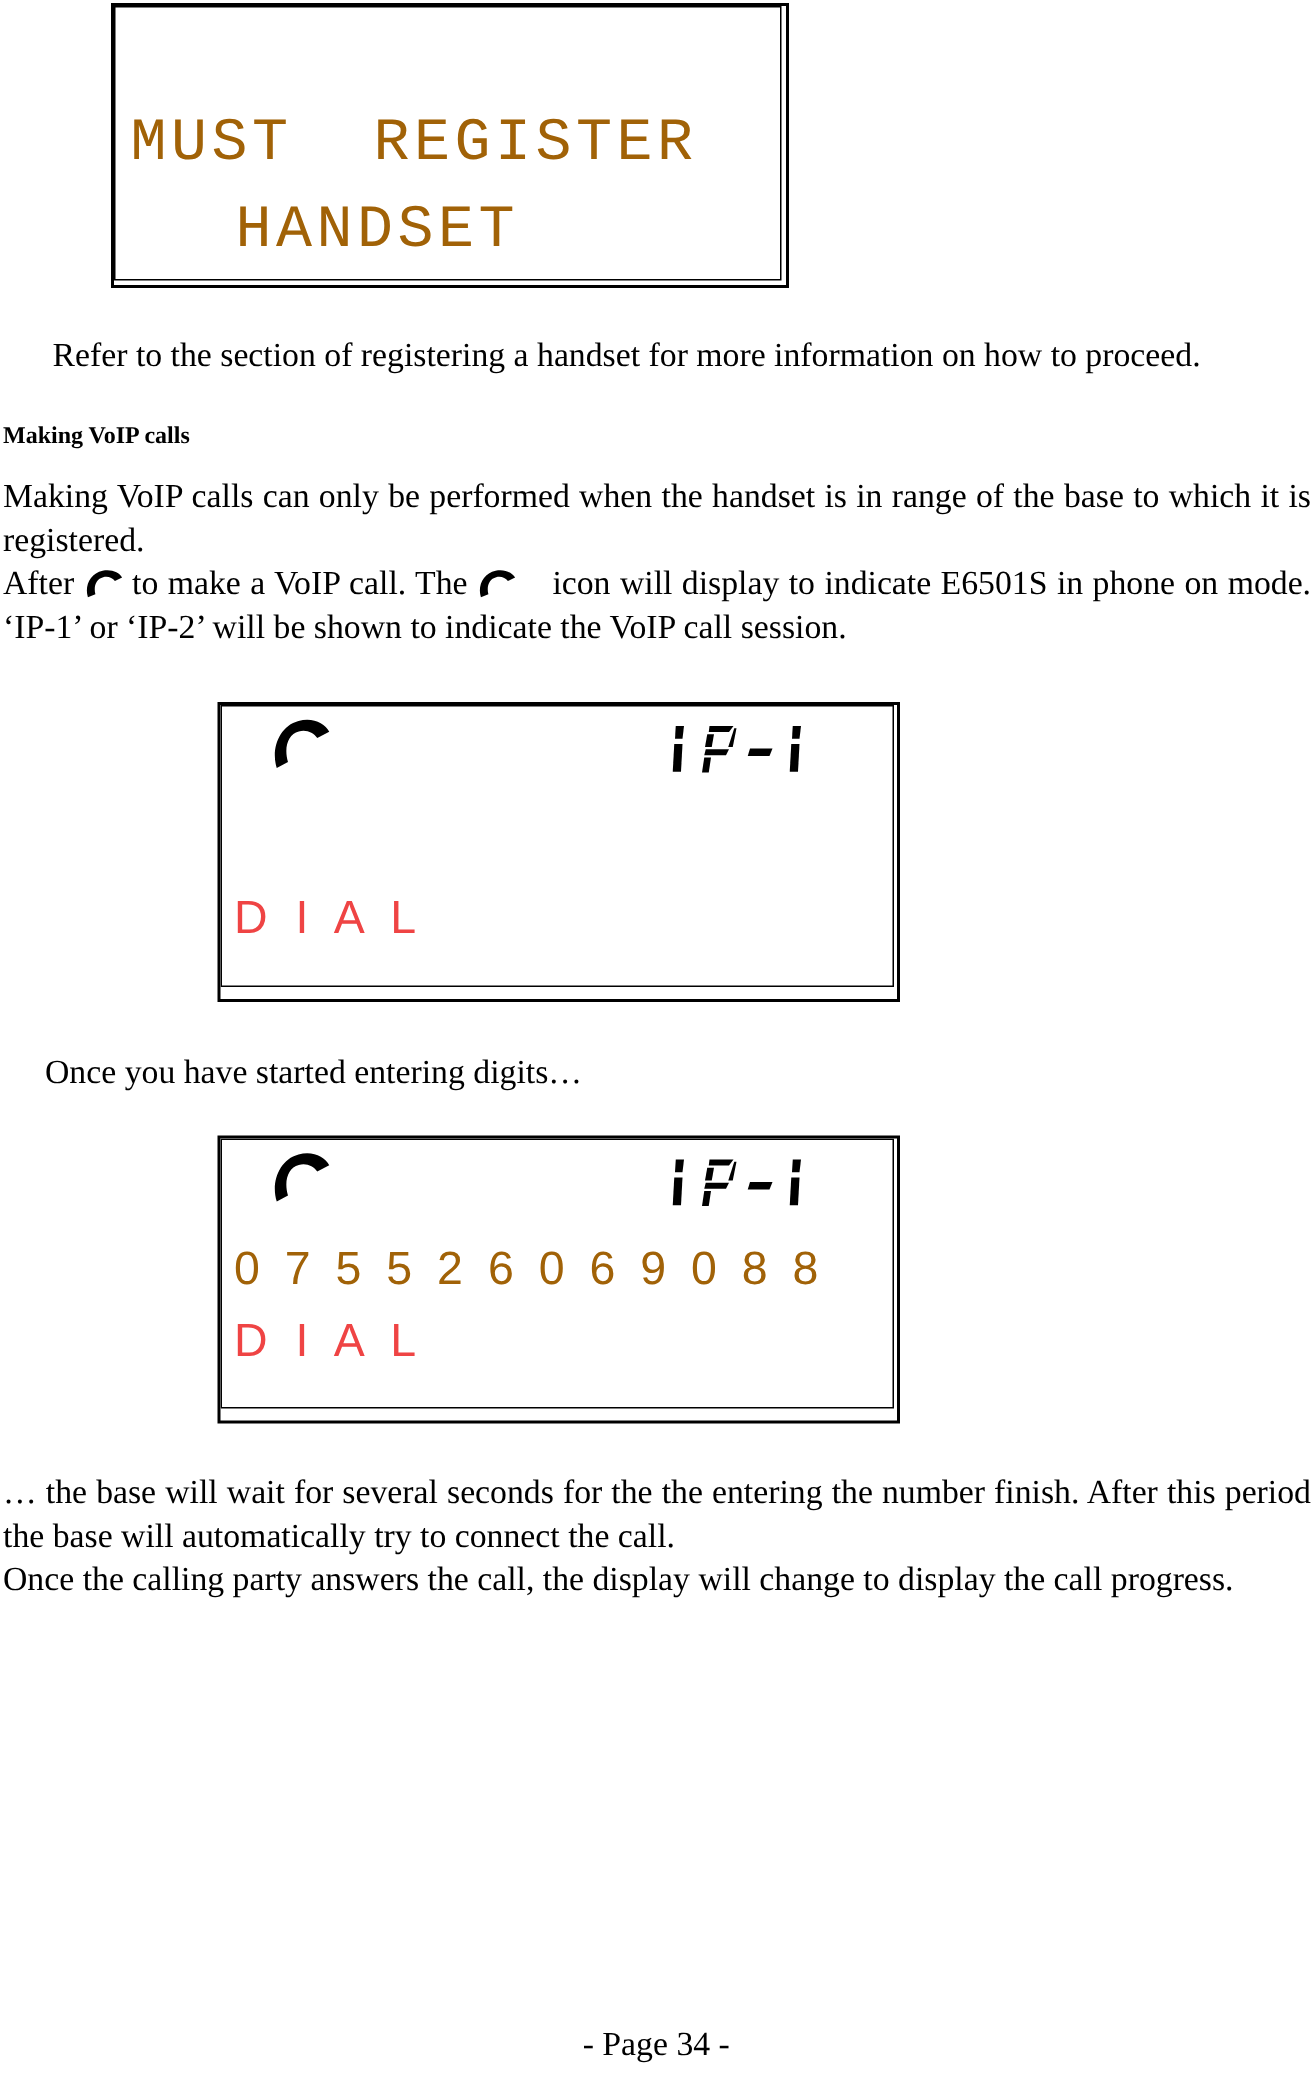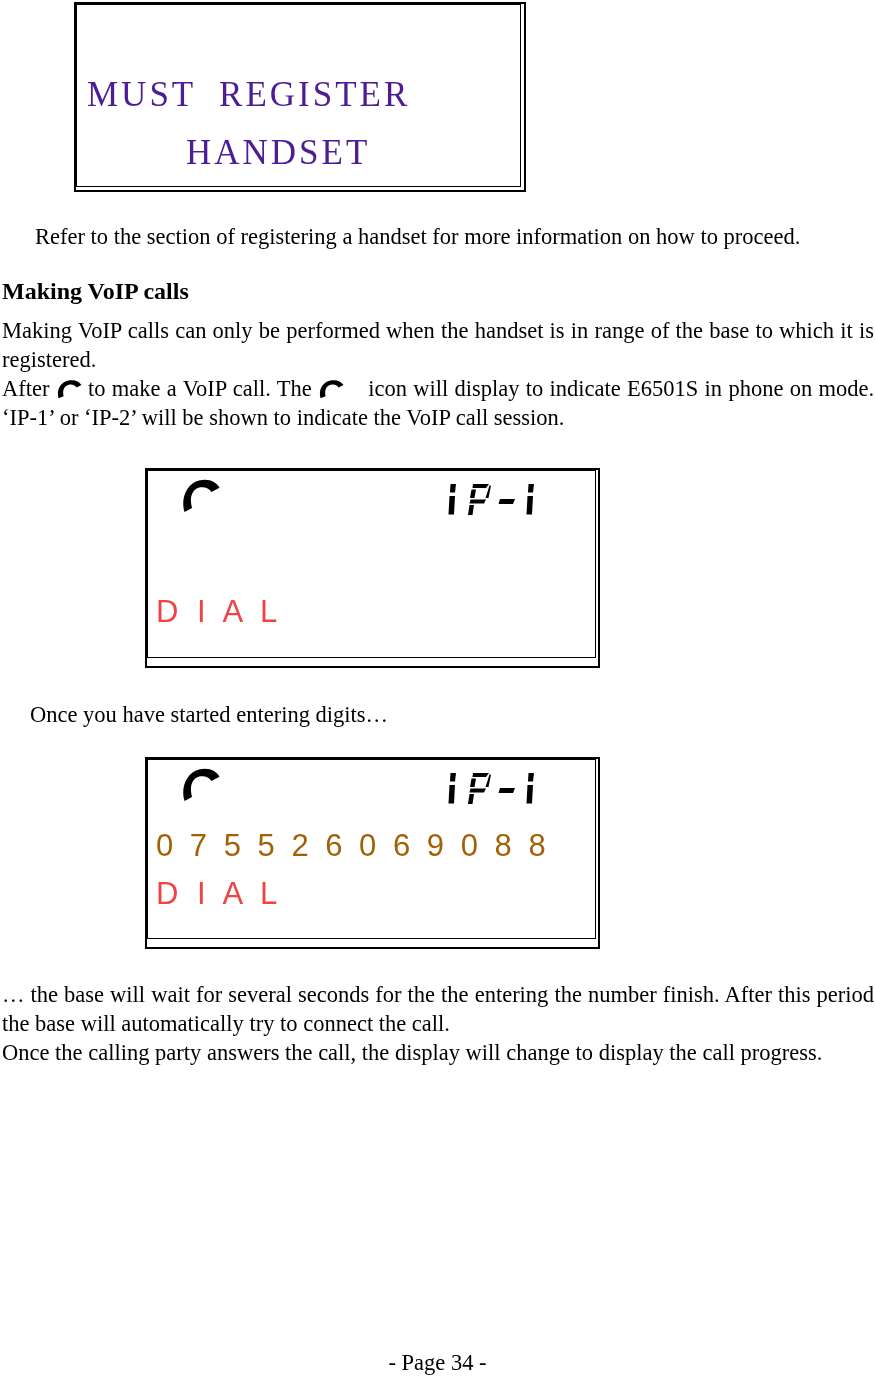--- a/index.html
+++ b/index.html
@@ -58,35 +58,35 @@
     left: 74px;
     top: 2px;
     width: 452px;
     height: 190px;
   }
   #lcd-register .lcd-inner {
     right: 5px;
     bottom: 5px;
   }
   .reg-line {
-    font-family: Liberation Serif, serif;
-    font-size: 35px;
+    font-family: Liberation Mono, monospace;
+    font-size: 40px;
     letter-spacing: 3px;
     line-height: 1;
     white-space: pre;
-    color: #4c1d95;
+    color: #a16207;
   }
   #reg-line-1 {
     position: absolute;
     left: 10px;
     top: 72px;
   }
   #reg-line-2 {
     position: absolute;
-    left: 109px;
+    left: 80px;
     top: 130px;
   }
 
   
   .lcd-dial {
     width: 455px;
     height: 200px;
   }
   #lcd-dial-empty {
     left: 145px;
@@ -166,21 +166,21 @@
     left: 2px;
     top: 222px;
     width: 871px;
     text-indent: 33px;
   }
   #heading-making {
     position: absolute;
     left: 2px;
     top: 277px;
     width: 600px;
-    font-size: 24px;
+    font-size: 16px;
     font-weight: bold;
     line-height: 28px;
   }
   #para-making {
     left: 2px;
     top: 316px;
     width: 872px;
   }
   #para-press {
     left: 2px;

